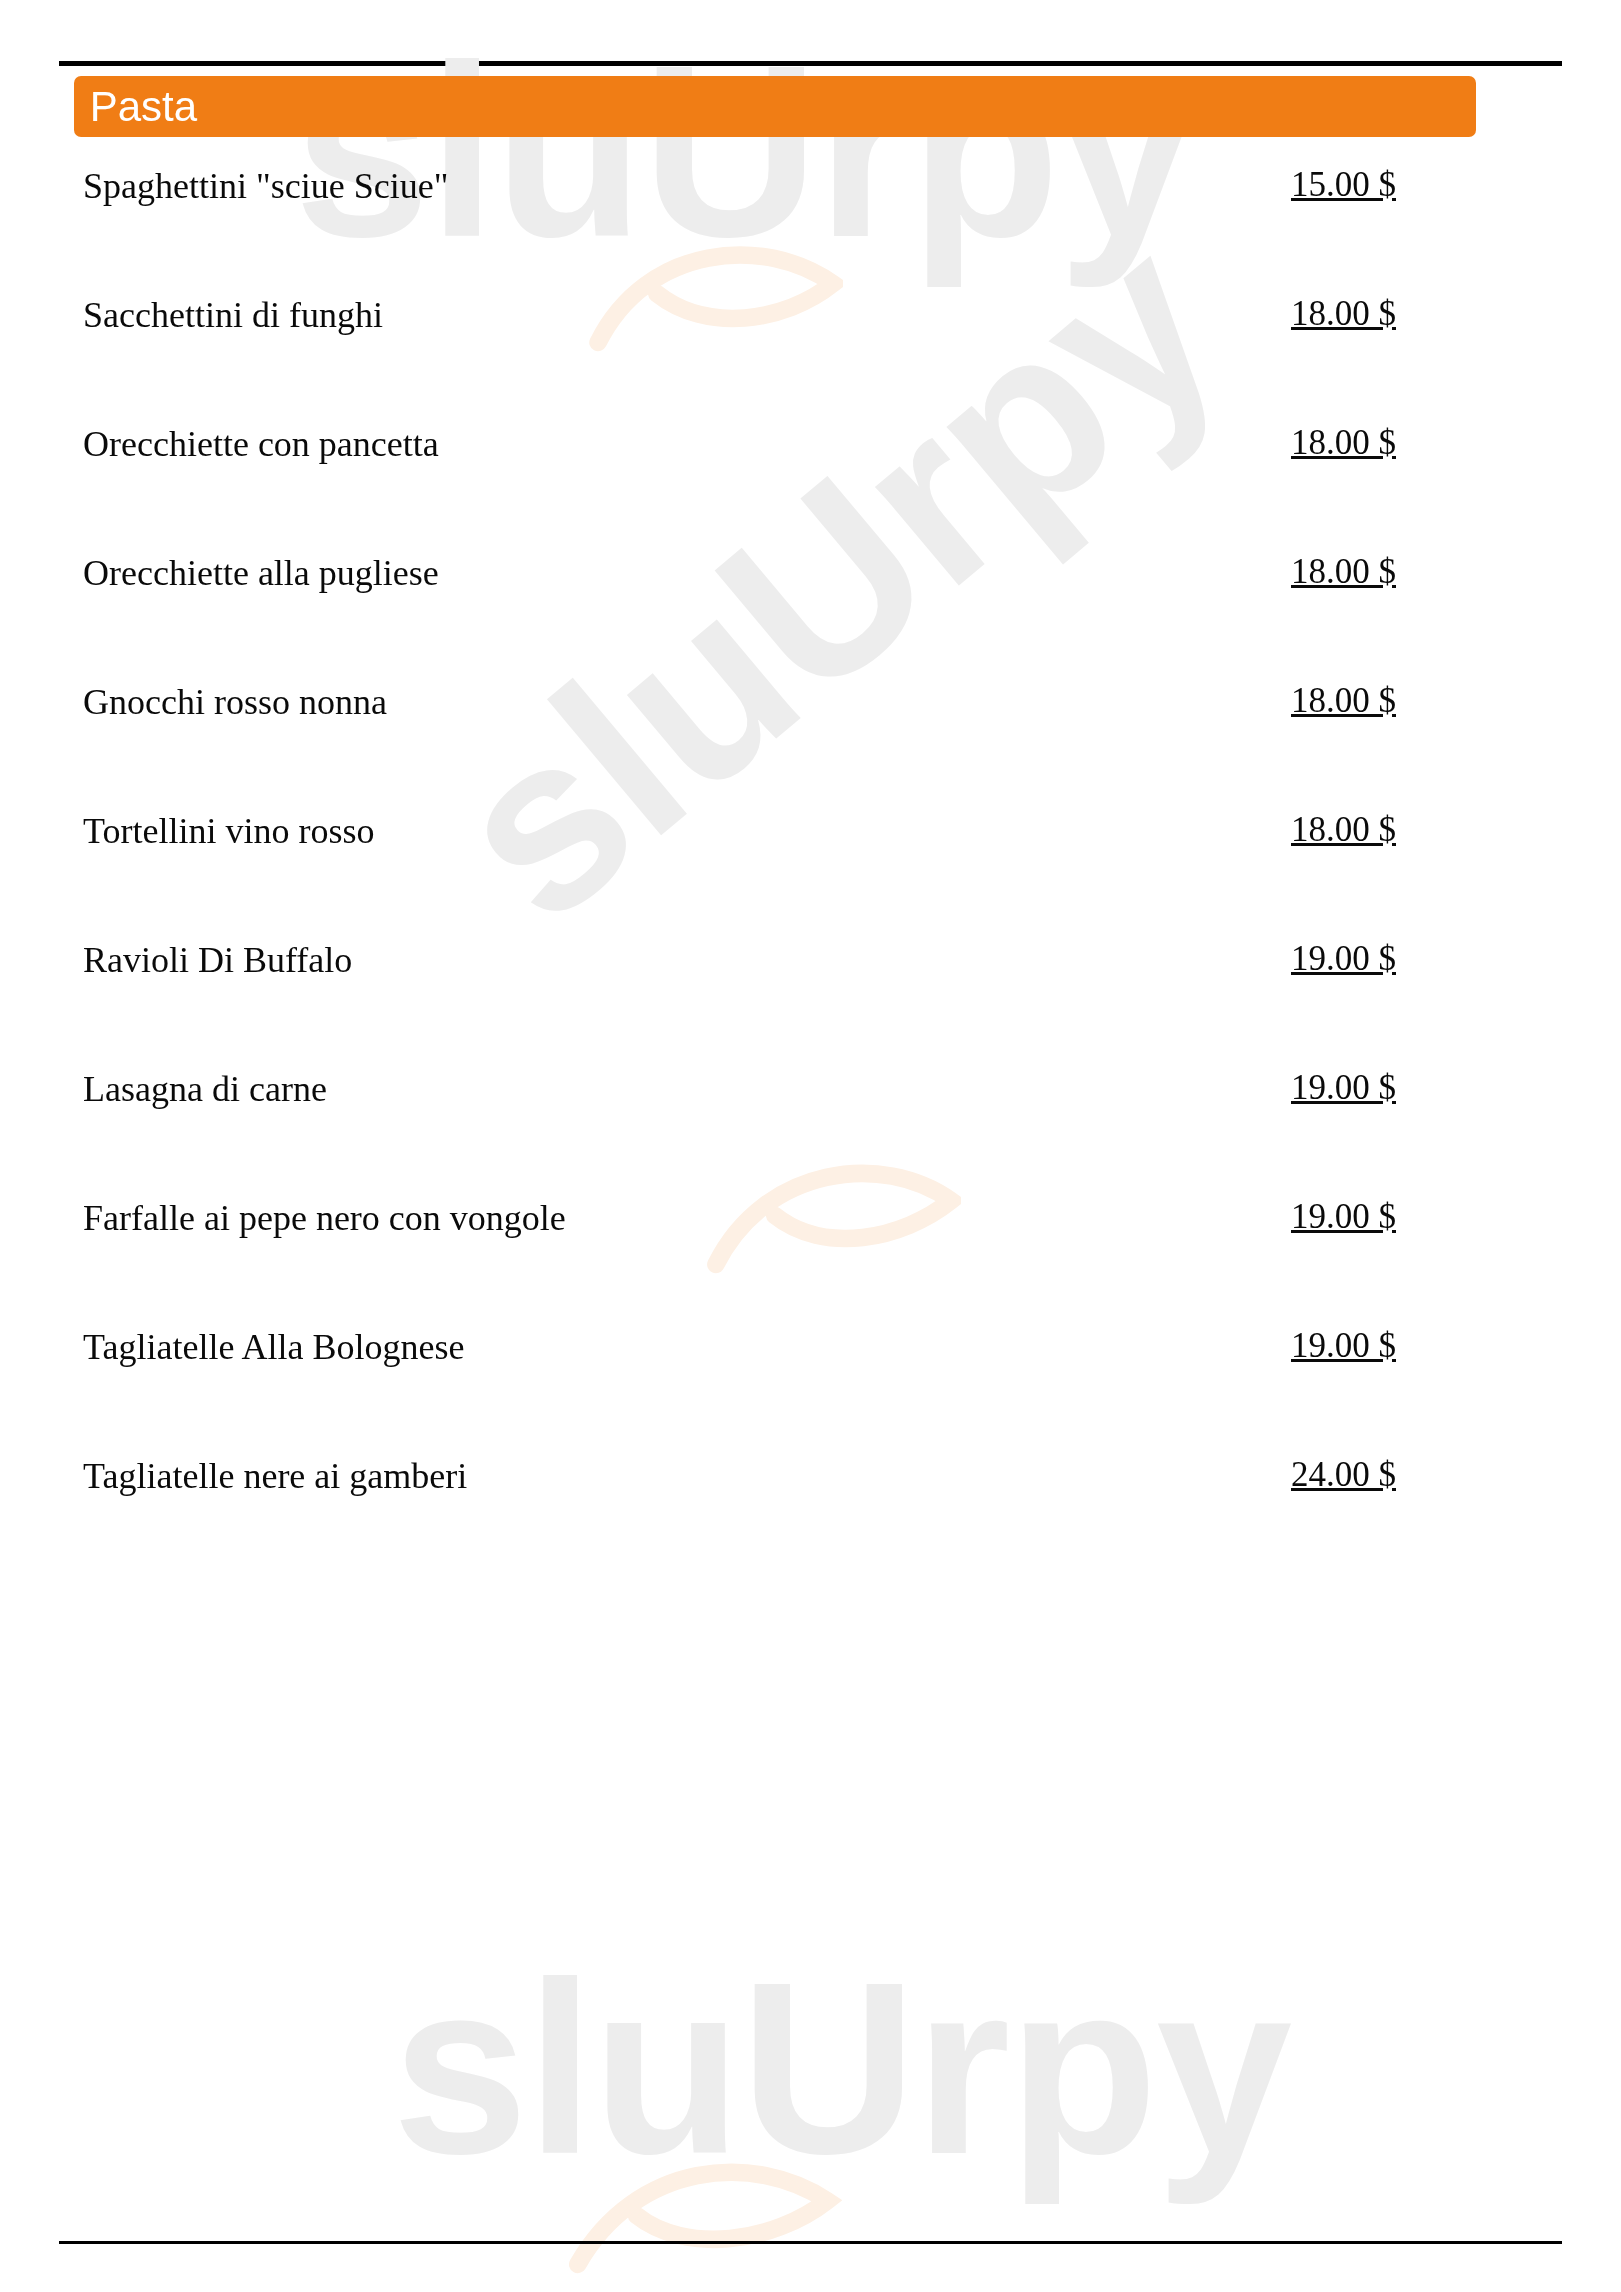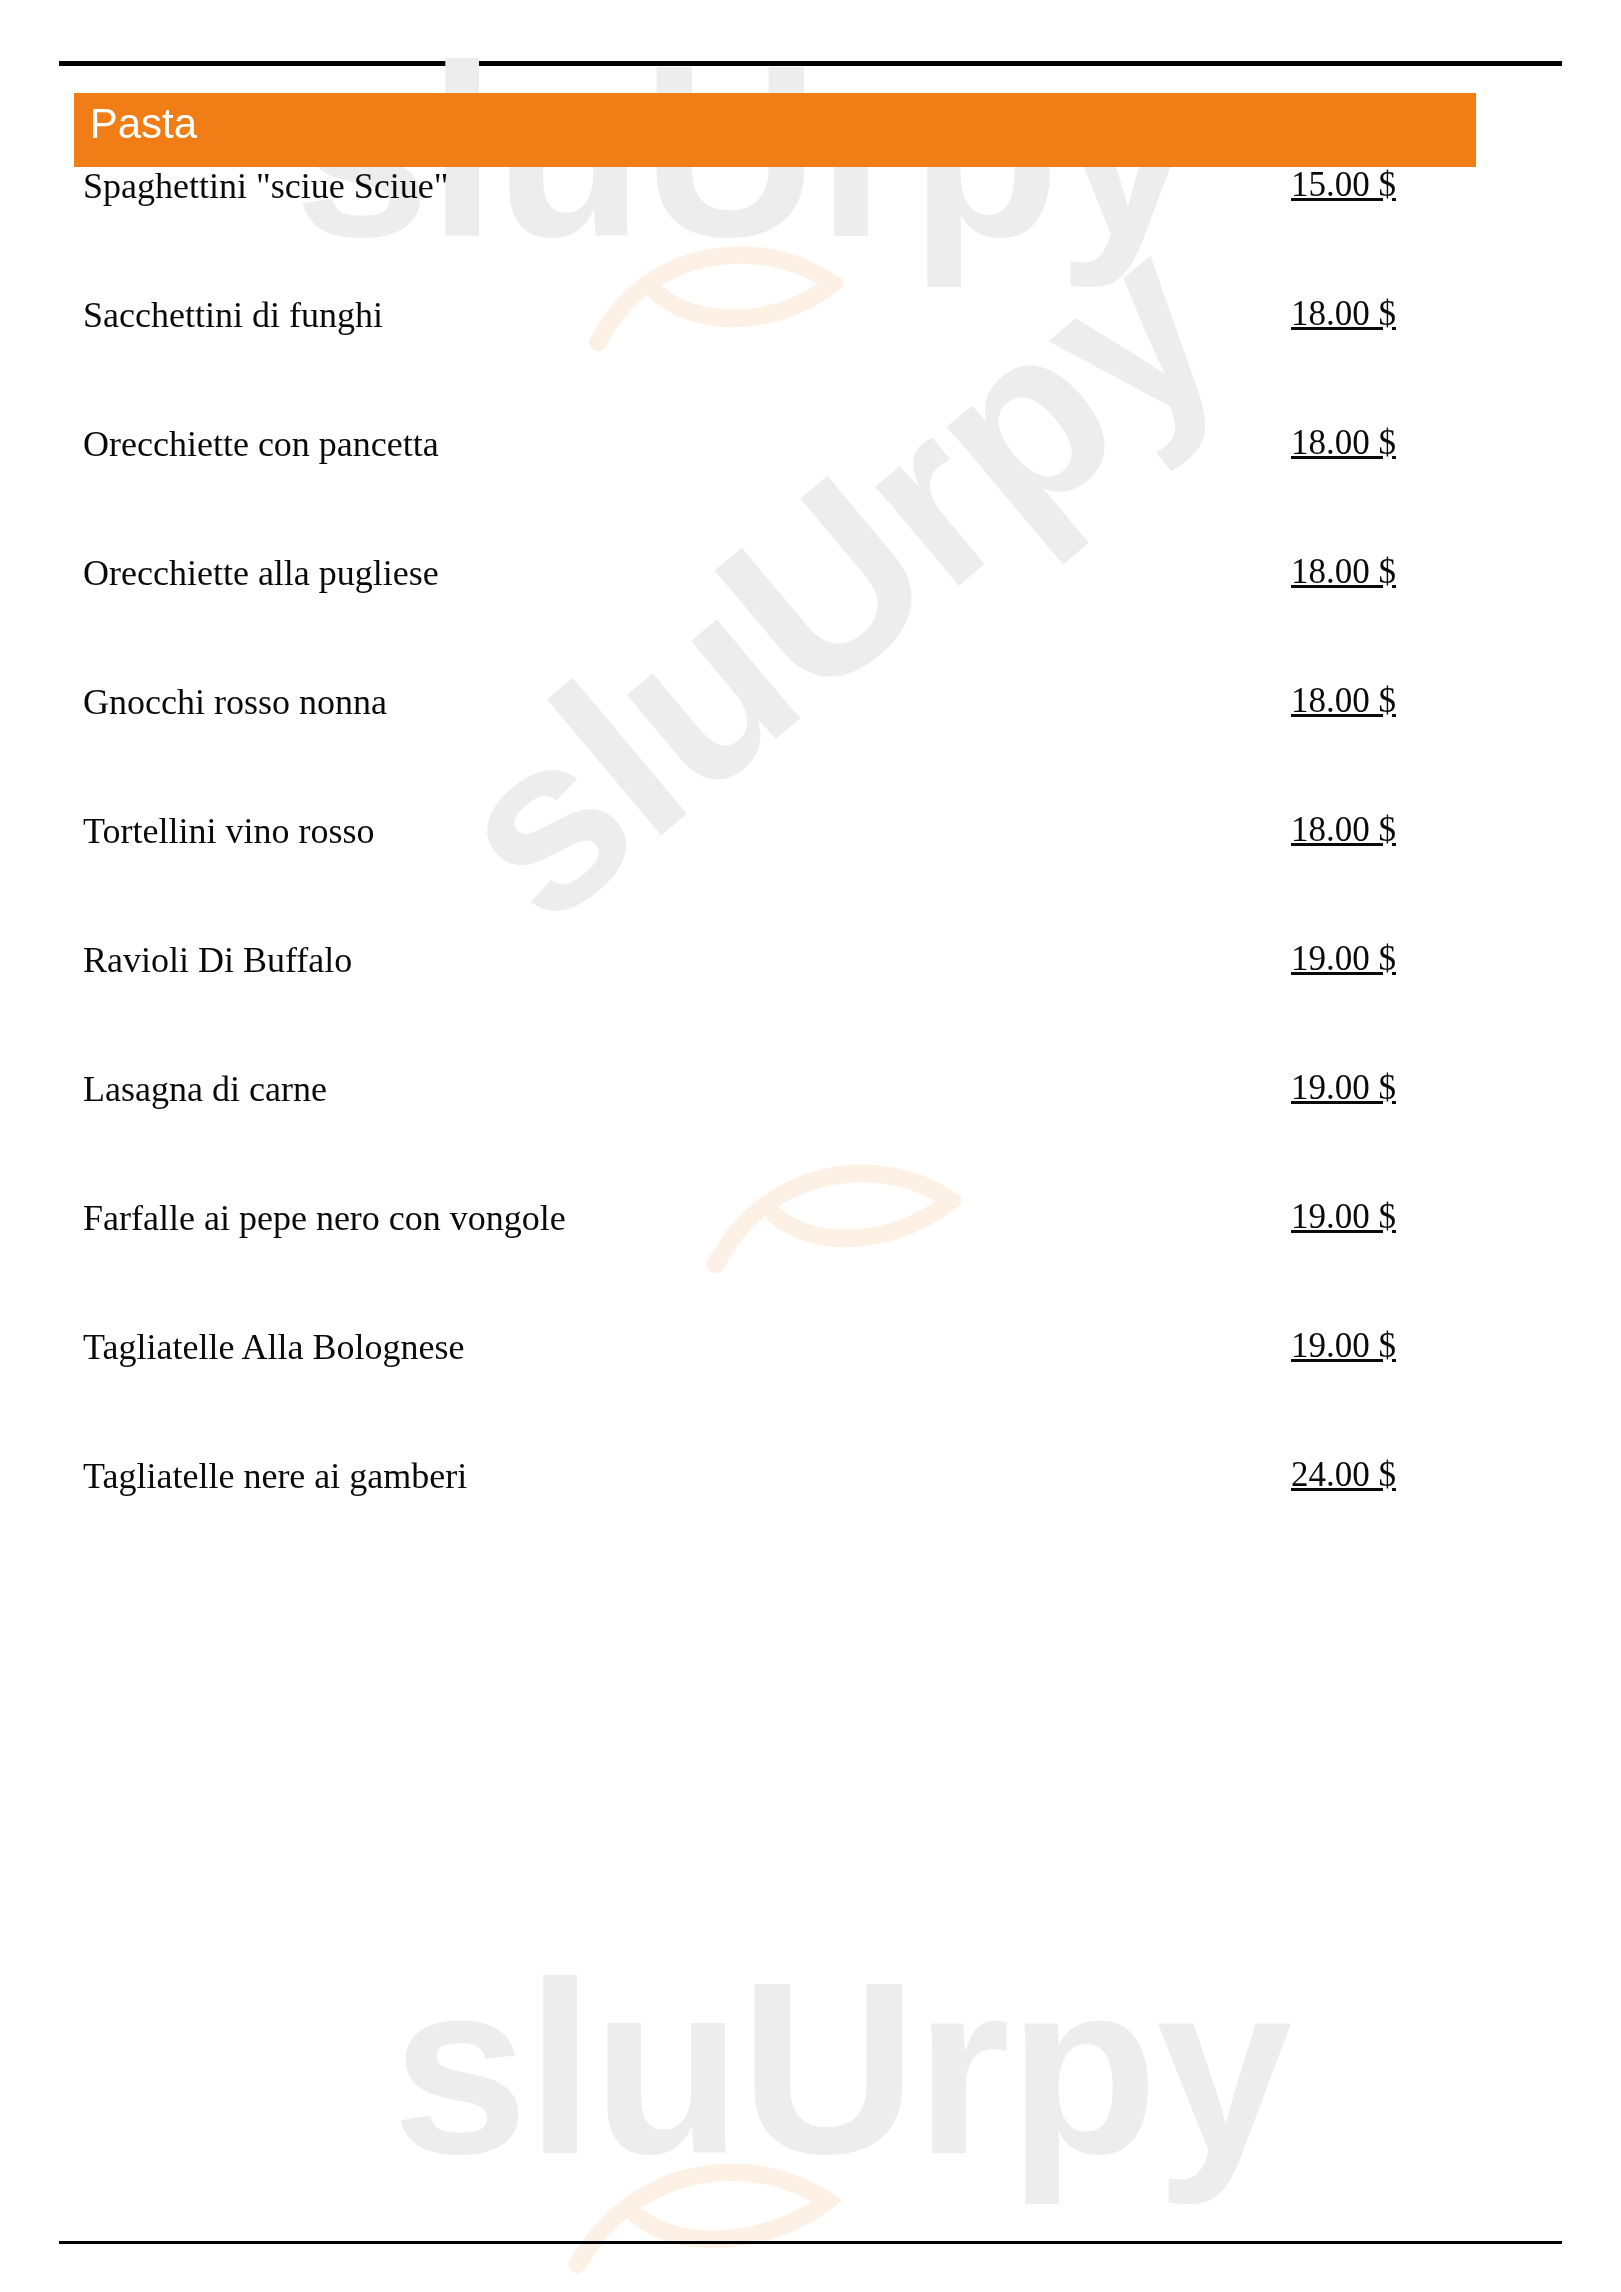--- a/index.html
+++ b/index.html
@@ -74,24 +74,25 @@
   .wm-swirl {
     position: absolute;
     pointer-events: none;
     user-select: none;
   }
 
   
   .section-band {
     position: absolute;
     left: 74px;
-    top: 93px;
+    top: 76px;
     width: 1402px;
-    height: 74px;
+    height: 61px;
     background: #f07d15;
+    border-radius: 7px;
   }
   .section-band .section-title {
     position: absolute;
     left: 15.7px;
     top: 5.9px;
     font-family: "Liberation Sans", sans-serif;
     font-size: 42px;
     color: #ffffff;
     font-weight: normal;
     line-height: 1.2;

